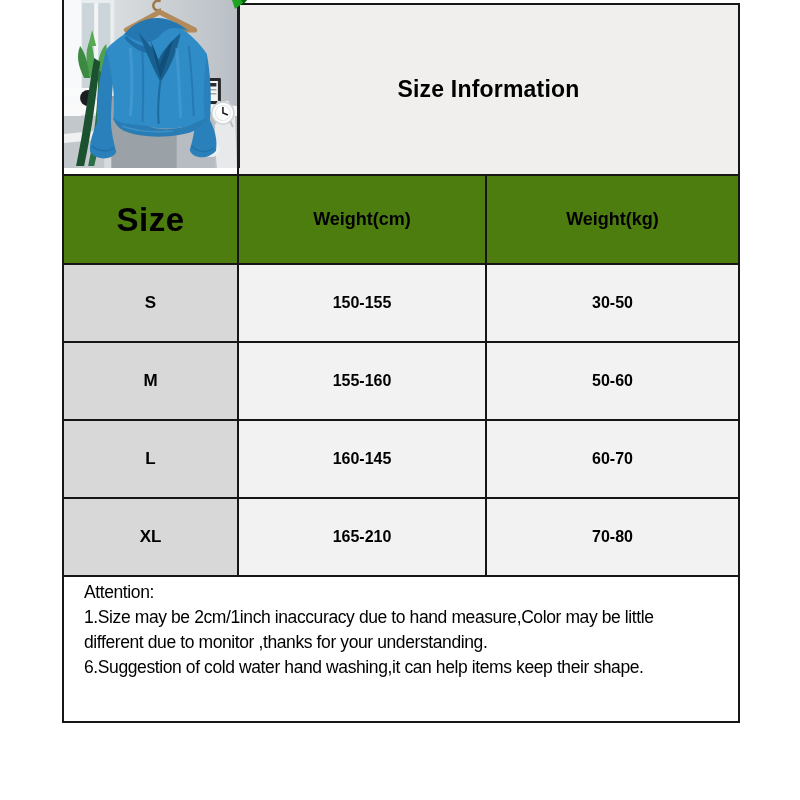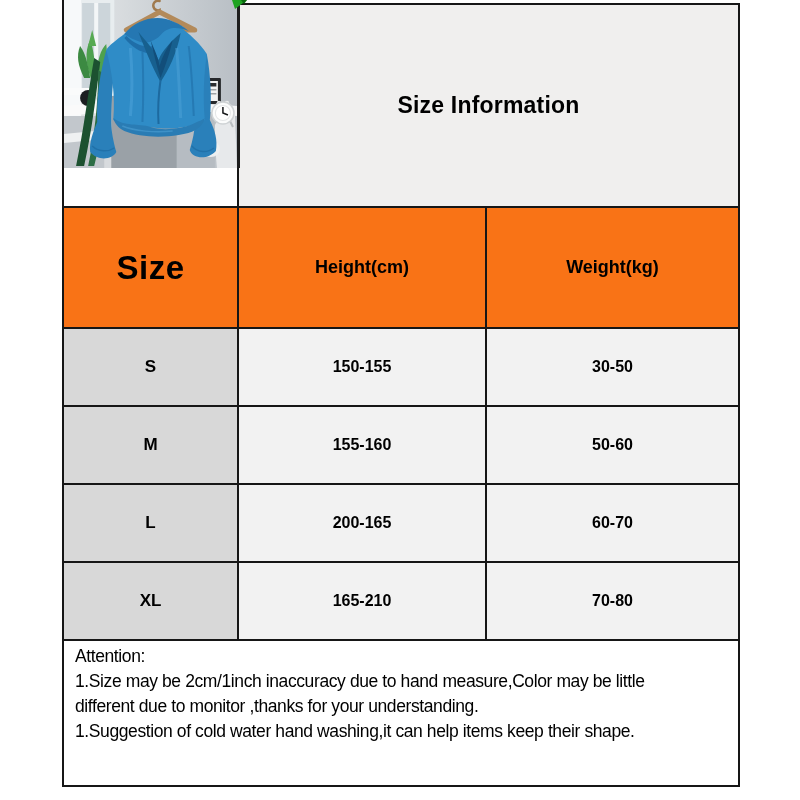--- a/index.html
+++ b/index.html
@@ -5,33 +5,33 @@
   html,body { margin:0; padding:0; background:#ffffff; }
   .page {
     position:relative; width:800px; height:800px; background:#ffffff;
     font-family:"Liberation Sans", sans-serif; color:#000; overflow:hidden;
   }
   table.size-table {
     position:absolute; left:62px; top:3px; width:676px;
     border-collapse:collapse; table-layout:fixed;
   }
   .size-table td, .size-table th {
-    border:2px solid #161616; padding:16px; text-align:center; vertical-align:middle;
+    border:2px solid #161616; padding:0; text-align:center; vertical-align:middle;
     color:#000; overflow:hidden;
   }
   .photo-cell { background:#ffffff; height:169px; }
   .title-cell { background:#f0efee; font-weight:bold; font-size:23px; letter-spacing:0.2px; }
-  .header-row th { background:#f97316; height:87px; font-weight:bold; font-size:18px; }
+  .header-row th { background:#4d7c0f; height:87px; font-weight:bold; font-size:18px; }
   .header-row th.size-head { font-size:33px; letter-spacing:0.5px; }
   tr.data-row { height:78px; }
   tr.data-row td.size-col { background:#d8d8d8; font-weight:bold; font-size:17px; }
   tr.data-row td.val { background:#f2f2f2; font-weight:bold; font-size:16px;text-align:center; }
   td.attention-cell {
     background:#ffffff; height:141px; vertical-align:top; text-align:left;
-    padding:3px 0 0 11px; font-size:17.5px; line-height:25px; letter-spacing:-0.4px;
+    padding:3px 0 0 20px; font-size:17.5px; line-height:25px; letter-spacing:-0.4px;
   }
   .attention-cell div { white-space:nowrap; }
   .photo-box {
     position:absolute; left:62px; top:0; width:178px; height:168px;
     box-sizing:border-box; border-left:2px solid #161616; border-right:3px solid #1d1d1d;
     background:#d3d7da; z-index:3;
   }
   .photo-box svg { display:block; width:100%; height:100%; }
   .green-corner {
     position:absolute; left:231px; top:0; width:17px; height:10px; z-index:4;
@@ -50,49 +50,49 @@
       </colgroup>
     <tbody>
       <tr>
         <td class="photo-cell"></td>
         <td class="title-cell" colspan="2">
           <span>Size Information</span>
         </td>
       </tr>
       <tr class="header-row">
         <th class="size-head">Size</th>
-        <th>Height(cm)</th>
+        <th>Weight(cm)</th>
         <th>Weight(kg)</th>
       </tr>
       <tr class="data-row">
         <td class="size-col">S</td>
         <td class="val">150-155</td>
         <td class="val">30-50</td>
       </tr>
       <tr class="data-row">
         <td class="size-col">M</td>
         <td class="val">155-160</td>
         <td class="val">50-60</td>
       </tr>
       <tr class="data-row">
         <td class="size-col">L</td>
-        <td class="val">200-165</td>
+        <td class="val">160-145</td>
         <td class="val">60-70</td>
       </tr>
       <tr class="data-row">
         <td class="size-col">XL</td>
         <td class="val">165-210</td>
         <td class="val">70-80</td>
       </tr>
       <tr>
         <td class="attention-cell" colspan="3">
           <div>Attention:</div>
           <div>1.Size may be 2cm/1inch inaccuracy due to hand measure,Color may be little</div>
           <div>different due to monitor ,thanks for your understanding.</div>
-          <div>1.Suggestion of cold water hand washing,it can help items keep their shape.</div>
+          <div>6.Suggestion of cold water hand washing,it can help items keep their shape.</div>
         </td>
       </tr>
     </tbody>
   </table>
 
   <div class="photo-box">
     <svg viewBox="0 0 172 168" preserveAspectRatio="none">
       <defs>
         <linearGradient id="wall" x1="0" y1="0" x2="1" y2="0">
           <stop offset="0" stop-color="#e7e9ea"></stop>

